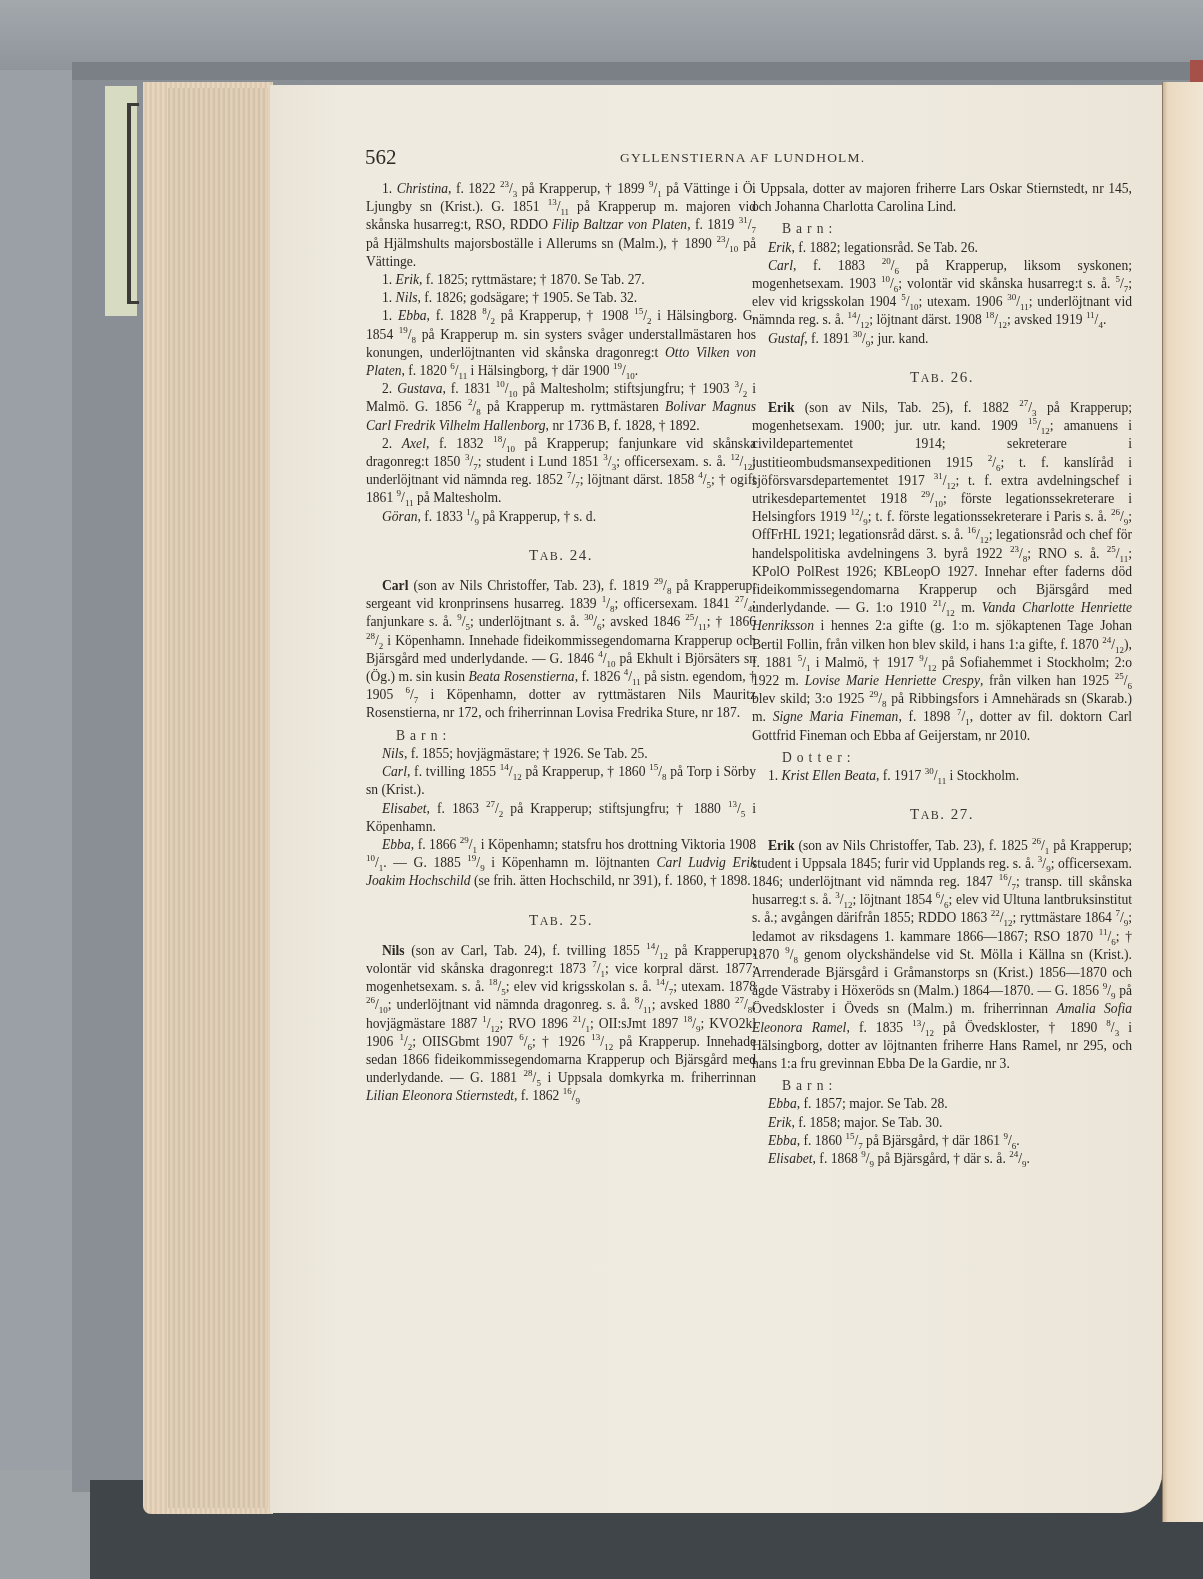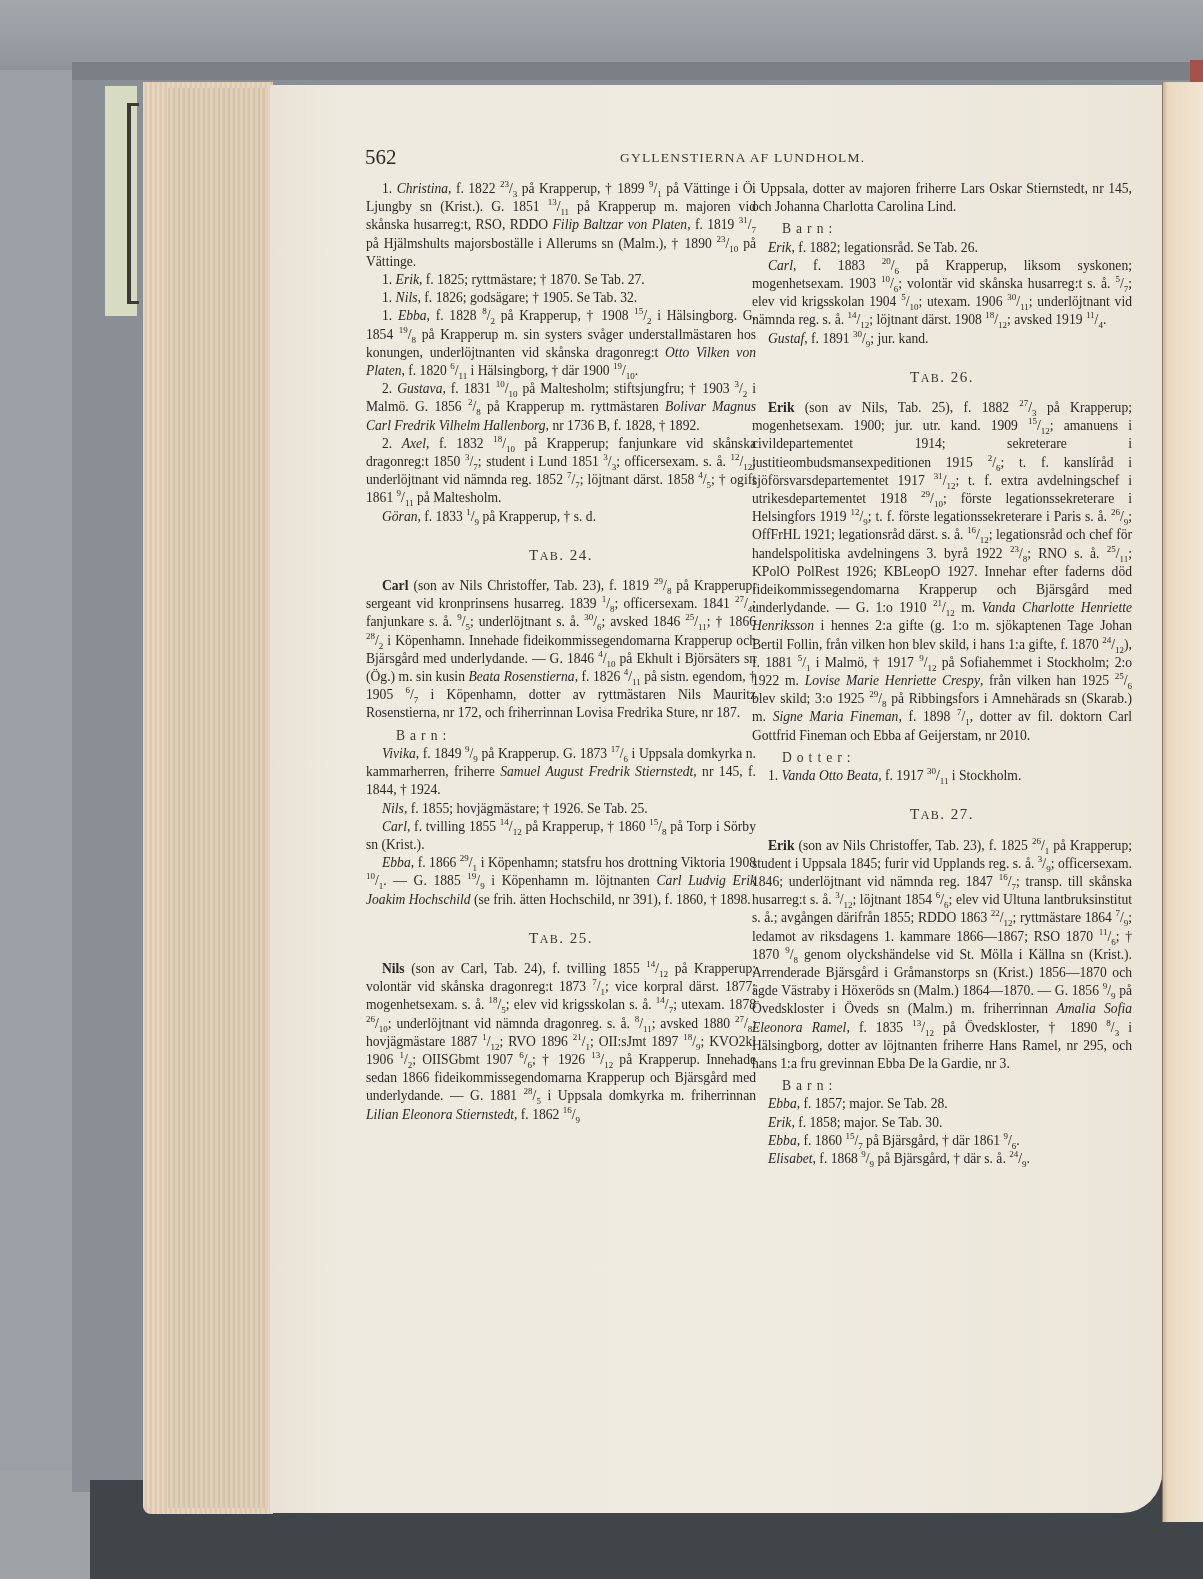--- a/index.html
+++ b/index.html
@@ -57,37 +57,37 @@
     <div class="para">1. <i>Christina</i>, f. 1822 <sup style="font-size: 9px; line-height: 0;">23</sup>/<sub style="font-size: 9px; line-height: 0;">3</sub> på Krapperup, † 1899 <sup style="font-size: 9px; line-height: 0;">9</sup>/<sub style="font-size: 9px; line-height: 0;">1</sub> på Vättinge i Ö. Ljungby sn (Krist.). G. 1851 <sup style="font-size: 9px; line-height: 0;">13</sup>/<sub style="font-size: 9px; line-height: 0;">11</sub> på Krapperup m. majoren vid skånska husarreg:t, RSO, RDDO <i>Filip Baltzar von Platen</i>, f. 1819 <sup style="font-size: 9px; line-height: 0;">31</sup>/<sub style="font-size: 9px; line-height: 0;">7</sub> på Hjälmshults majorsboställe i Allerums sn (Malm.), † 1890 <sup style="font-size: 9px; line-height: 0;">23</sup>/<sub style="font-size: 9px; line-height: 0;">10</sub> på Vättinge.</div>
     <div class="para">1. <i>Erik</i>, f. 1825; ryttmästare; † 1870. Se Tab. 27.</div>
     <div class="para">1. <i>Nils</i>, f. 1826; godsägare; † 1905. Se Tab. 32.</div>
     <div class="para">1. <i>Ebba</i>, f. 1828 <sup style="font-size: 9px; line-height: 0;">8</sup>/<sub style="font-size: 9px; line-height: 0;">2</sub> på Krapperup, † 1908 <sup style="font-size: 9px; line-height: 0;">15</sup>/<sub style="font-size: 9px; line-height: 0;">2</sub> i Hälsingborg. G. 1854 <sup style="font-size: 9px; line-height: 0;">19</sup>/<sub style="font-size: 9px; line-height: 0;">8</sub> på Krapperup m. sin systers svåger understallmästaren hos konungen, underlöjtnanten vid skånska dragonreg:t <i>Otto Vilken von Platen</i>, f. 1820 <sup style="font-size: 9px; line-height: 0;">6</sup>/<sub style="font-size: 9px; line-height: 0;">11</sub> i Hälsingborg, † där 1900 <sup style="font-size: 9px; line-height: 0;">19</sup>/<sub style="font-size: 9px; line-height: 0;">10</sub>.</div>
     <div class="para">2. <i>Gustava</i>, f. 1831 <sup style="font-size: 9px; line-height: 0;">10</sup>/<sub style="font-size: 9px; line-height: 0;">10</sub> på Maltesholm; stiftsjungfru; † 1903 <sup style="font-size: 9px; line-height: 0;">3</sup>/<sub style="font-size: 9px; line-height: 0;">2</sub> i Malmö. G. 1856 <sup style="font-size: 9px; line-height: 0;">2</sup>/<sub style="font-size: 9px; line-height: 0;">8</sub> på Krapperup m. ryttmästaren <i>Bolivar Magnus Carl Fredrik Vilhelm Hallenborg</i>, nr 1736 B, f. 1828, † 1892.</div>
     <div class="para">2. <i>Axel</i>, f. 1832 <sup style="font-size: 9px; line-height: 0;">18</sup>/<sub style="font-size: 9px; line-height: 0;">10</sub> på Krapperup; fanjunkare vid skånska dragonreg:t 1850 <sup style="font-size: 9px; line-height: 0;">3</sup>/<sub style="font-size: 9px; line-height: 0;">7</sub>; student i Lund 1851 <sup style="font-size: 9px; line-height: 0;">3</sup>/<sub style="font-size: 9px; line-height: 0;">3</sub>; officersexam. s. å. <sup style="font-size: 9px; line-height: 0;">12</sup>/<sub style="font-size: 9px; line-height: 0;">12</sub>; underlöjtnant vid nämnda reg. 1852 <sup style="font-size: 9px; line-height: 0;">7</sup>/<sub style="font-size: 9px; line-height: 0;">7</sub>; löjtnant därst. 1858 <sup style="font-size: 9px; line-height: 0;">4</sup>/<sub style="font-size: 9px; line-height: 0;">5</sub>; † ogift 1861 <sup style="font-size: 9px; line-height: 0;">9</sup>/<sub style="font-size: 9px; line-height: 0;">11</sub> på Maltesholm.</div>
     <div class="para"><i>Göran</i>, f. 1833 <sup style="font-size: 9px; line-height: 0;">1</sup>/<sub style="font-size: 9px; line-height: 0;">9</sub> på Krapperup, † s. d.</div>
     <div class="hd">T<span class="sc">AB</span>. 24.</div>
     <div class="para"><b>Carl</b> (son av Nils Christoffer, Tab. 23), f. 1819 <sup style="font-size: 9px; line-height: 0;">29</sup>/<sub style="font-size: 9px; line-height: 0;">8</sub> på Krapperup; sergeant vid kronprinsens husarreg. 1839 <sup style="font-size: 9px; line-height: 0;">1</sup>/<sub style="font-size: 9px; line-height: 0;">8</sub>; officersexam. 1841 <sup style="font-size: 9px; line-height: 0;">27</sup>/<sub style="font-size: 9px; line-height: 0;">4</sub>; fanjunkare s. å. <sup style="font-size: 9px; line-height: 0;">9</sup>/<sub style="font-size: 9px; line-height: 0;">5</sub>; underlöjtnant s. å. <sup style="font-size: 9px; line-height: 0;">30</sup>/<sub style="font-size: 9px; line-height: 0;">6</sub>; avsked 1846 <sup style="font-size: 9px; line-height: 0;">25</sup>/<sub style="font-size: 9px; line-height: 0;">11</sub>; † 1866 <sup style="font-size: 9px; line-height: 0;">28</sup>/<sub style="font-size: 9px; line-height: 0;">2</sub> i Köpenhamn. Innehade fideikommissegendomarna Krapperup och Bjärsgård med underlydande. — G. 1846 <sup style="font-size: 9px; line-height: 0;">4</sup>/<sub style="font-size: 9px; line-height: 0;">10</sub> på Ekhult i Björsäters sn (Ög.) m. sin kusin <i>Beata Rosenstierna</i>, f. 1826 <sup style="font-size: 9px; line-height: 0;">4</sup>/<sub style="font-size: 9px; line-height: 0;">11</sub> på sistn. egendom, † 1905 <sup style="font-size: 9px; line-height: 0;">6</sup>/<sub style="font-size: 9px; line-height: 0;">7</sub> i Köpenhamn, dotter av ryttmästaren Nils Mauritz Rosenstierna, nr 172, och friherrinnan Lovisa Fredrika Sture, nr 187.</div>
     <div class="barn">Barn:</div>
-    <div class="para"><i>Vivika</i>, f. 1849 <sup style="font-size: 9px; line-height: 0;">9</sup>/<sub style="font-size: 9px; line-height: 0;">9</sub> på Krapperup. G. 1873 <sup style="font-size: 9px; line-height: 0;">17</sup>/<sub style="font-size: 9px; line-height: 0;">6</sub> i Uppsala domkyrka n. kammarherren, friherre <i>Samuel August Fredrik Stiernstedt</i>, nr 145, f. 1844, † 1924.</div>
     <div class="para"><i>Nils</i>, f. 1855; hovjägmästare; † 1926. Se Tab. 25.</div>
     <div class="para"><i>Carl</i>, f. tvilling 1855 <sup style="font-size: 9px; line-height: 0;">14</sup>/<sub style="font-size: 9px; line-height: 0;">12</sub> på Krapperup, † 1860 <sup style="font-size: 9px; line-height: 0;">15</sup>/<sub style="font-size: 9px; line-height: 0;">8</sub> på Torp i Sörby sn (Krist.).</div>
+    <div class="para"><i>Elisabet</i>, f. 1863 <sup style="font-size: 9px; line-height: 0;">27</sup>/<sub style="font-size: 9px; line-height: 0;">2</sub> på Krapperup; stiftsjungfru; † 1880 <sup style="font-size: 9px; line-height: 0;">13</sup>/<sub style="font-size: 9px; line-height: 0;">5</sub> i Köpenhamn.</div>
     <div class="para"><i>Ebba</i>, f. 1866 <sup style="font-size: 9px; line-height: 0;">29</sup>/<sub style="font-size: 9px; line-height: 0;">1</sub> i Köpenhamn; statsfru hos drottning Viktoria 1908 <sup style="font-size: 9px; line-height: 0;">10</sup>/<sub style="font-size: 9px; line-height: 0;">1</sub>. — G. 1885 <sup style="font-size: 9px; line-height: 0;">19</sup>/<sub style="font-size: 9px; line-height: 0;">9</sub> i Köpenhamn m. löjtnanten <i>Carl Ludvig Erik Joakim Hochschild</i> (se frih. ätten Hochschild, nr 391), f. 1860, † 1898.</div>
     <div class="hd">T<span class="sc">AB</span>. 25.</div>
     <div class="para"><b>Nils</b> (son av Carl, Tab. 24), f. tvilling 1855 <sup style="font-size: 9px; line-height: 0;">14</sup>/<sub style="font-size: 9px; line-height: 0;">12</sub> på Krapperup; volontär vid skånska dragonreg:t 1873 <sup style="font-size: 9px; line-height: 0;">7</sup>/<sub style="font-size: 9px; line-height: 0;">1</sub>; vice korpral därst. 1877; mogenhetsexam. s. å. <sup style="font-size: 9px; line-height: 0;">18</sup>/<sub style="font-size: 9px; line-height: 0;">5</sub>; elev vid krigsskolan s. å. <sup style="font-size: 9px; line-height: 0;">14</sup>/<sub style="font-size: 9px; line-height: 0;">7</sub>; utexam. 1878 <sup style="font-size: 9px; line-height: 0;">26</sup>/<sub style="font-size: 9px; line-height: 0;">10</sub>; underlöjtnant vid nämnda dragonreg. s. å. <sup style="font-size: 9px; line-height: 0;">8</sup>/<sub style="font-size: 9px; line-height: 0;">11</sub>; avsked 1880 <sup style="font-size: 9px; line-height: 0;">27</sup>/<sub style="font-size: 9px; line-height: 0;">8</sub>; hovjägmästare 1887 <sup style="font-size: 9px; line-height: 0;">1</sup>/<sub style="font-size: 9px; line-height: 0;">12</sub>; RVO 1896 <sup style="font-size: 9px; line-height: 0;">21</sup>/<sub style="font-size: 9px; line-height: 0;">1</sub>; OII:sJmt 1897 <sup style="font-size: 9px; line-height: 0;">18</sup>/<sub style="font-size: 9px; line-height: 0;">9</sub>; KVO2kl 1906 <sup style="font-size: 9px; line-height: 0;">1</sup>/<sub style="font-size: 9px; line-height: 0;">2</sub>; OIISGbmt 1907 <sup style="font-size: 9px; line-height: 0;">6</sup>/<sub style="font-size: 9px; line-height: 0;">6</sub>; † 1926 <sup style="font-size: 9px; line-height: 0;">13</sup>/<sub style="font-size: 9px; line-height: 0;">12</sub> på Krapperup. Innehade sedan 1866 fideikommissegendomarna Krapperup och Bjärsgård med underlydande. — G. 1881 <sup style="font-size: 9px; line-height: 0;">28</sup>/<sub style="font-size: 9px; line-height: 0;">5</sub> i Uppsala domkyrka m. friherrinnan <i>Lilian Eleonora Stiernstedt</i>, f. 1862 <sup style="font-size: 9px; line-height: 0;">16</sup>/<sub style="font-size: 9px; line-height: 0;">9</sub></div>
   </div>
 <div class="col col-right" id="colR">
     <div class="para noind">i Uppsala, dotter av majoren friherre Lars Oskar Stiernstedt, nr 145, och Johanna Charlotta Carolina Lind.</div>
     <div class="barn">Barn:</div>
     <div class="para"><i>Erik</i>, f. 1882; legationsråd. Se Tab. 26.</div>
     <div class="para"><i>Carl</i>, f. 1883 <sup style="font-size: 9px; line-height: 0;">20</sup>/<sub style="font-size: 9px; line-height: 0;">6</sub> på Krapperup, liksom syskonen; mogenhetsexam. 1903 <sup style="font-size: 9px; line-height: 0;">10</sup>/<sub style="font-size: 9px; line-height: 0;">6</sub>; volontär vid skånska husarreg:t s. å. <sup style="font-size: 9px; line-height: 0;">5</sup>/<sub style="font-size: 9px; line-height: 0;">7</sub>; elev vid krigsskolan 1904 <sup style="font-size: 9px; line-height: 0;">5</sup>/<sub style="font-size: 9px; line-height: 0;">10</sub>; utexam. 1906 <sup style="font-size: 9px; line-height: 0;">30</sup>/<sub style="font-size: 9px; line-height: 0;">11</sub>; underlöjtnant vid nämnda reg. s. å. <sup style="font-size: 9px; line-height: 0;">14</sup>/<sub style="font-size: 9px; line-height: 0;">12</sub>; löjtnant därst. 1908 <sup style="font-size: 9px; line-height: 0;">18</sup>/<sub style="font-size: 9px; line-height: 0;">12</sub>; avsked 1919 <sup style="font-size: 9px; line-height: 0;">11</sup>/<sub style="font-size: 9px; line-height: 0;">4</sub>.</div>
     <div class="para"><i>Gustaf</i>, f. 1891 <sup style="font-size: 9px; line-height: 0;">30</sup>/<sub style="font-size: 9px; line-height: 0;">9</sub>; jur. kand.</div>
     <div class="hd">T<span class="sc">AB</span>. 26.</div>
     <div class="para"><b>Erik</b> (son av Nils, Tab. 25), f. 1882 <sup style="font-size: 9px; line-height: 0;">27</sup>/<sub style="font-size: 9px; line-height: 0;">3</sub> på Krapperup; mogenhetsexam. 1900; jur. utr. kand. 1909 <sup style="font-size: 9px; line-height: 0;">15</sup>/<sub style="font-size: 9px; line-height: 0;">12</sub>; amanuens i civildepartementet 1914; sekreterare i justitieombudsmansexpeditionen 1915 <sup style="font-size: 9px; line-height: 0;">2</sup>/<sub style="font-size: 9px; line-height: 0;">6</sub>; t. f. kanslíråd i sjöförsvarsdepartementet 1917 <sup style="font-size: 9px; line-height: 0;">31</sup>/<sub style="font-size: 9px; line-height: 0;">12</sub>; t. f. extra avdelningschef i utrikesdepartementet 1918 <sup style="font-size: 9px; line-height: 0;">29</sup>/<sub style="font-size: 9px; line-height: 0;">10</sub>; förste legationssekreterare i Helsingfors 1919 <sup style="font-size: 9px; line-height: 0;">12</sup>/<sub style="font-size: 9px; line-height: 0;">9</sub>; t. f. förste legationssekreterare i Paris s. å. <sup style="font-size: 9px; line-height: 0;">26</sup>/<sub style="font-size: 9px; line-height: 0;">9</sub>; OffFrHL 1921; legationsråd därst. s. å. <sup style="font-size: 9px; line-height: 0;">16</sup>/<sub style="font-size: 9px; line-height: 0;">12</sub>; legationsråd och chef för handelspolitiska avdelningens 3. byrå 1922 <sup style="font-size: 9px; line-height: 0;">23</sup>/<sub style="font-size: 9px; line-height: 0;">8</sub>; RNO s. å. <sup style="font-size: 9px; line-height: 0;">25</sup>/<sub style="font-size: 9px; line-height: 0;">11</sub>; KPolO PolRest 1926; KBLeopO 1927. Innehar efter faderns död fideikommissegendomarna Krapperup och Bjärsgård med underlydande. — G. 1:o 1910 <sup style="font-size: 9px; line-height: 0;">21</sup>/<sub style="font-size: 9px; line-height: 0;">12</sub> m. <i>Vanda Charlotte Henriette Henriksson</i> i hennes 2:a gifte (g. 1:o m. sjökaptenen Tage Johan Bertil Follin, från vilken hon blev skild, i hans 1:a gifte, f. 1870 <sup style="font-size: 9px; line-height: 0;">24</sup>/<sub style="font-size: 9px; line-height: 0;">12</sub>), f. 1881 <sup style="font-size: 9px; line-height: 0;">5</sup>/<sub style="font-size: 9px; line-height: 0;">1</sub> i Malmö, † 1917 <sup style="font-size: 9px; line-height: 0;">9</sup>/<sub style="font-size: 9px; line-height: 0;">12</sub> på Sofiahemmet i Stockholm; 2:o 1922 m. <i>Lovise Marie Henriette Crespy</i>, från vilken han 1925 <sup style="font-size: 9px; line-height: 0;">25</sup>/<sub style="font-size: 9px; line-height: 0;">6</sub> blev skild; 3:o 1925 <sup style="font-size: 9px; line-height: 0;">29</sup>/<sub style="font-size: 9px; line-height: 0;">8</sub> på Ribbingsfors i Amnehärads sn (Skarab.) m. <i>Signe Maria Fineman</i>, f. 1898 <sup style="font-size: 9px; line-height: 0;">7</sup>/<sub style="font-size: 9px; line-height: 0;">1</sub>, dotter av fil. doktorn Carl Gottfrid Fineman och Ebba af Geijerstam, nr 2010.</div>
     <div class="barn">Dotter:</div>
-    <div class="para">1. <i>Vanda Otto Beata</i>, f. 1917 <sup style="font-size: 9px; line-height: 0;">30</sup>/<sub style="font-size: 9px; line-height: 0;">11</sub> i Stockholm.</div>
+    <div class="para">1. <i>Krist Ellen Beata</i>, f. 1917 <sup style="font-size: 9px; line-height: 0;">30</sup>/<sub style="font-size: 9px; line-height: 0;">11</sub> i Stockholm.</div>
     <div class="hd">T<span class="sc">AB</span>. 27.</div>
     <div class="para"><b>Erik</b> (son av Nils Christoffer, Tab. 23), f. 1825 <sup style="font-size: 9px; line-height: 0;">26</sup>/<sub style="font-size: 9px; line-height: 0;">1</sub> på Krapperup; student i Uppsala 1845; furir vid Upplands reg. s. å. <sup style="font-size: 9px; line-height: 0;">3</sup>/<sub style="font-size: 9px; line-height: 0;">9</sub>; officersexam. 1846; underlöjtnant vid nämnda reg. 1847 <sup style="font-size: 9px; line-height: 0;">16</sup>/<sub style="font-size: 9px; line-height: 0;">7</sub>; transp. till skånska husarreg:t s. å. <sup style="font-size: 9px; line-height: 0;">3</sup>/<sub style="font-size: 9px; line-height: 0;">12</sub>; löjtnant 1854 <sup style="font-size: 9px; line-height: 0;">6</sup>/<sub style="font-size: 9px; line-height: 0;">6</sub>; elev vid Ultuna lantbruksinstitut s. å.; avgången därifrån 1855; RDDO 1863 <sup style="font-size: 9px; line-height: 0;">22</sup>/<sub style="font-size: 9px; line-height: 0;">12</sub>; ryttmästare 1864 <sup style="font-size: 9px; line-height: 0;">7</sup>/<sub style="font-size: 9px; line-height: 0;">9</sub>; ledamot av riksdagens 1. kammare 1866—1867; RSO 1870 <sup style="font-size: 9px; line-height: 0;">11</sup>/<sub style="font-size: 9px; line-height: 0;">6</sub>; † 1870 <sup style="font-size: 9px; line-height: 0;">9</sup>/<sub style="font-size: 9px; line-height: 0;">8</sub> genom olyckshändelse vid St. Mölla i Källna sn (Krist.). Arrenderade Bjärsgård i Gråmanstorps sn (Krist.) 1856—1870 och ägde Västraby i Höxeröds sn (Malm.) 1864—1870. — G. 1856 <sup style="font-size: 9px; line-height: 0;">9</sup>/<sub style="font-size: 9px; line-height: 0;">9</sub> på Övedskloster i Öveds sn (Malm.) m. friherrinnan <i>Amalia Sofia Eleonora Ramel</i>, f. 1835 <sup style="font-size: 9px; line-height: 0;">13</sup>/<sub style="font-size: 9px; line-height: 0;">12</sub> på Övedskloster, † 1890 <sup style="font-size: 9px; line-height: 0;">8</sup>/<sub style="font-size: 9px; line-height: 0;">3</sub> i Hälsingborg, dotter av löjtnanten friherre Hans Ramel, nr 295, och hans 1:a fru grevinnan Ebba De la Gardie, nr 3.</div>
     <div class="barn">Barn:</div>
     <div class="para"><i>Ebba</i>, f. 1857; major. Se Tab. 28.</div>
     <div class="para"><i>Erik</i>, f. 1858; major. Se Tab. 30.</div>
     <div class="para"><i>Ebba</i>, f. 1860 <sup style="font-size: 9px; line-height: 0;">15</sup>/<sub style="font-size: 9px; line-height: 0;">7</sub> på Bjärsgård, † där 1861 <sup style="font-size: 9px; line-height: 0;">9</sup>/<sub style="font-size: 9px; line-height: 0;">6</sub>.</div>
     <div class="para"><i>Elisabet</i>, f. 1868 <sup style="font-size: 9px; line-height: 0;">9</sup>/<sub style="font-size: 9px; line-height: 0;">9</sub> på Bjärsgård, † där s. å. <sup style="font-size: 9px; line-height: 0;">24</sup>/<sub style="font-size: 9px; line-height: 0;">9</sub>.</div>
   </div>
 
 </body></html>

